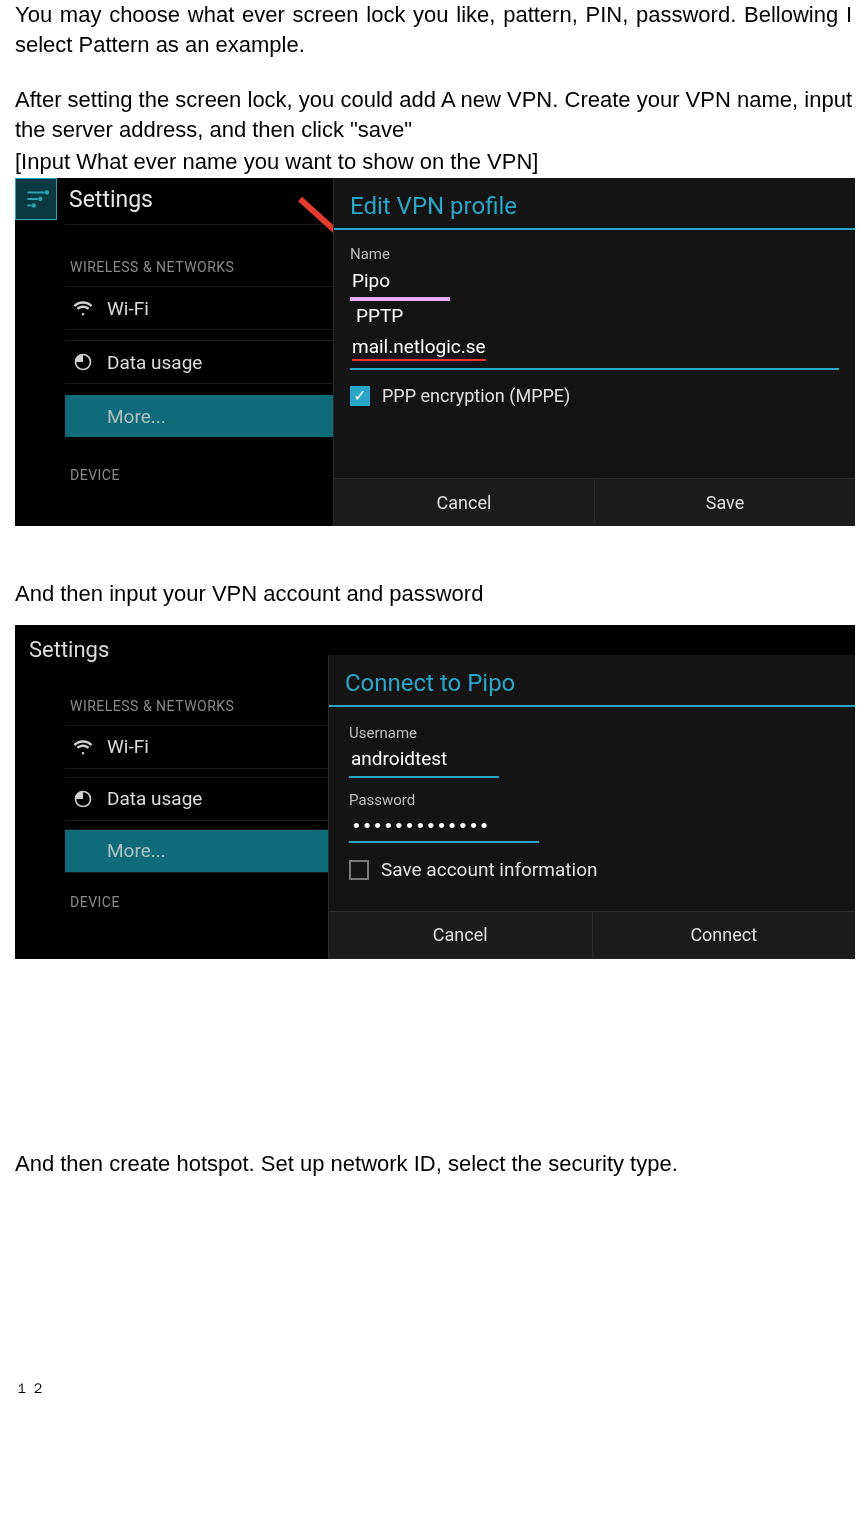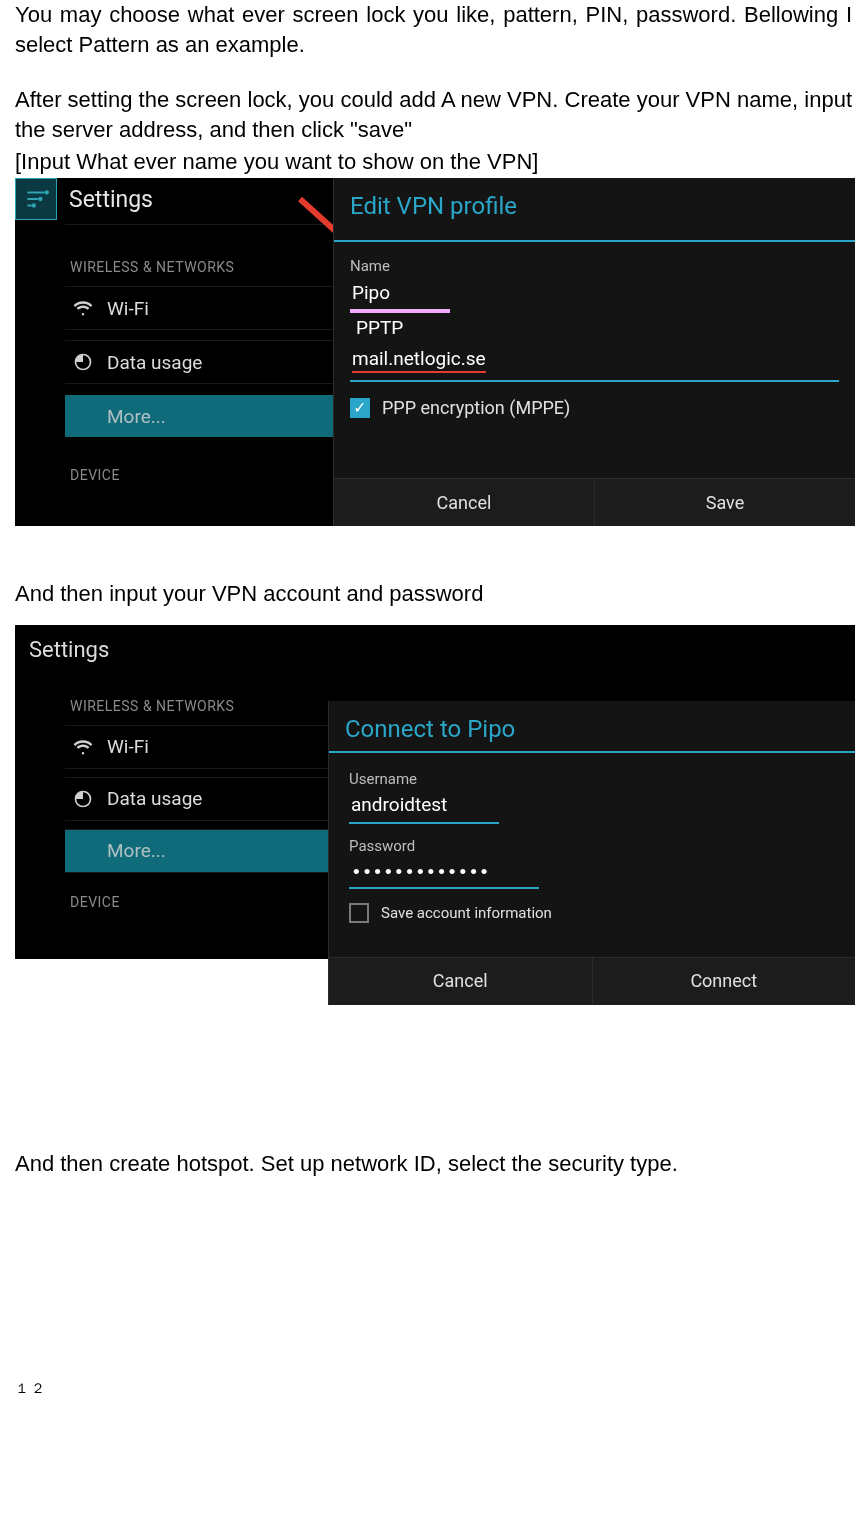--- a/index.html
+++ b/index.html
@@ -63,21 +63,21 @@
   .shot1 .row-more { top: 216px; background: #0f6a7a; color: #2c3c40; border-color: #000; }
   .shot1 .row-more span.lbl { color: #c0caca; opacity: .9; }
   .shot1 .row svg.pic { width: 20px; height: 20px; fill: #cfcfcf; }
 
   .shot1 .dialog {
     position: absolute; right: 0; top: 0; width: 522px; height: 100%;
     background: #141414;
     border-left: 1px solid #2c2c2c;
   }
   .shot1 .dtitle {
-    height: 64px; padding: 12px 16px 8px 16px;
+    height: 52px; padding: 12px 16px 8px 16px;
     color: #2aa6c8; font-family: Roboto, Arial, sans-serif; font-size: 24px;
     border-bottom: 2px solid #2aa6c8;
   }
   .shot1 .dbody { padding: 4px 16px 0 16px; font-family: Roboto, Arial, sans-serif; }
   .shot1 .flabel { color: #bdbdbd; font-size: 15px; margin-top: 10px; }
   .shot1 .fval-edit {
     color: #fff; font-size: 19px; padding: 3px 2px 4px 2px;
     border-bottom: 4px solid #f0abfc; display: inline-block; min-width: 100px;
   }
   .shot1 .fval-underline-red {
@@ -148,40 +148,40 @@
     border-top: 1px solid #1a1a1a; border-bottom: 1px solid #1a1a1a;
   }
   .shot2 .row-wifi { top: 100px; }
   .shot2 .row-data { top: 152px; }
   .shot2 .row-more { top: 204px; background: #0f6a7a; }
   .shot2 .row-more span.lbl { color: #c0caca; opacity: .9; }
   .shot2 .row svg.pic { width: 20px; height: 20px; fill: #cfcfcf; }
 
   .shot2 .dialog {
     position: absolute; right: 0; top: 30px; width: 527px; height: 304px;
-    background: #141414; border-left: 1px solid #2c2c2c; margin-top: 46px;
+    background: #141414; border-left: 1px solid #2c2c2c;
   }
   .shot2 .dtitle {
     height: 52px; padding: 12px 16px 0 16px;
     color: #2aa6c8; font-family: Roboto, Arial, sans-serif; font-size: 24px;
     border-bottom: 2px solid #2aa6c8;
   }
   .shot2 .dbody { padding: 4px 16px 0 20px; font-family: Roboto, Arial, sans-serif; }
   .shot2 .flabel { color: #bdbdbd; font-size: 15px; margin-top: 12px; }
   .shot2 .fval-edit {
     color: #fff; font-size: 19px; padding: 3px 2px 4px 2px;
     border-bottom: 2px solid #2aa6c8; display: inline-block; min-width: 150px;
   }
   .shot2 .fval-dots {
     color: #fff; font-size: 19px; letter-spacing: 4px; padding: 2px 2px 2px 4px;
     border-bottom: 2px solid #2aa6c8; display:inline-block; min-width:190px;
     font-family: Arial, sans-serif;
   }
   .shot2 .chkrow {
-    display: flex; align-items: center; gap: 12px; margin-top: 14px; color:#e0e0e0; font-size:15px;
+    display: flex; align-items: center; gap: 12px; margin-top: 14px; color:#e0e0e0; font-size:19px;
   }
   .shot2 .chkbox-empty {
     width: 20px; height: 20px; border: 2px solid #7a7a7a; background: transparent;
   }
   .shot2 .dbuttons {
     position: absolute; left: 0; right: 0; bottom: 0; height: 48px;
     display: flex; border-top: 1px solid #2c2c2c; background:#1c1c1c;
   }
   .shot2 .dbtn {
     flex: 1; display: flex; align-items: center; justify-content: center;

